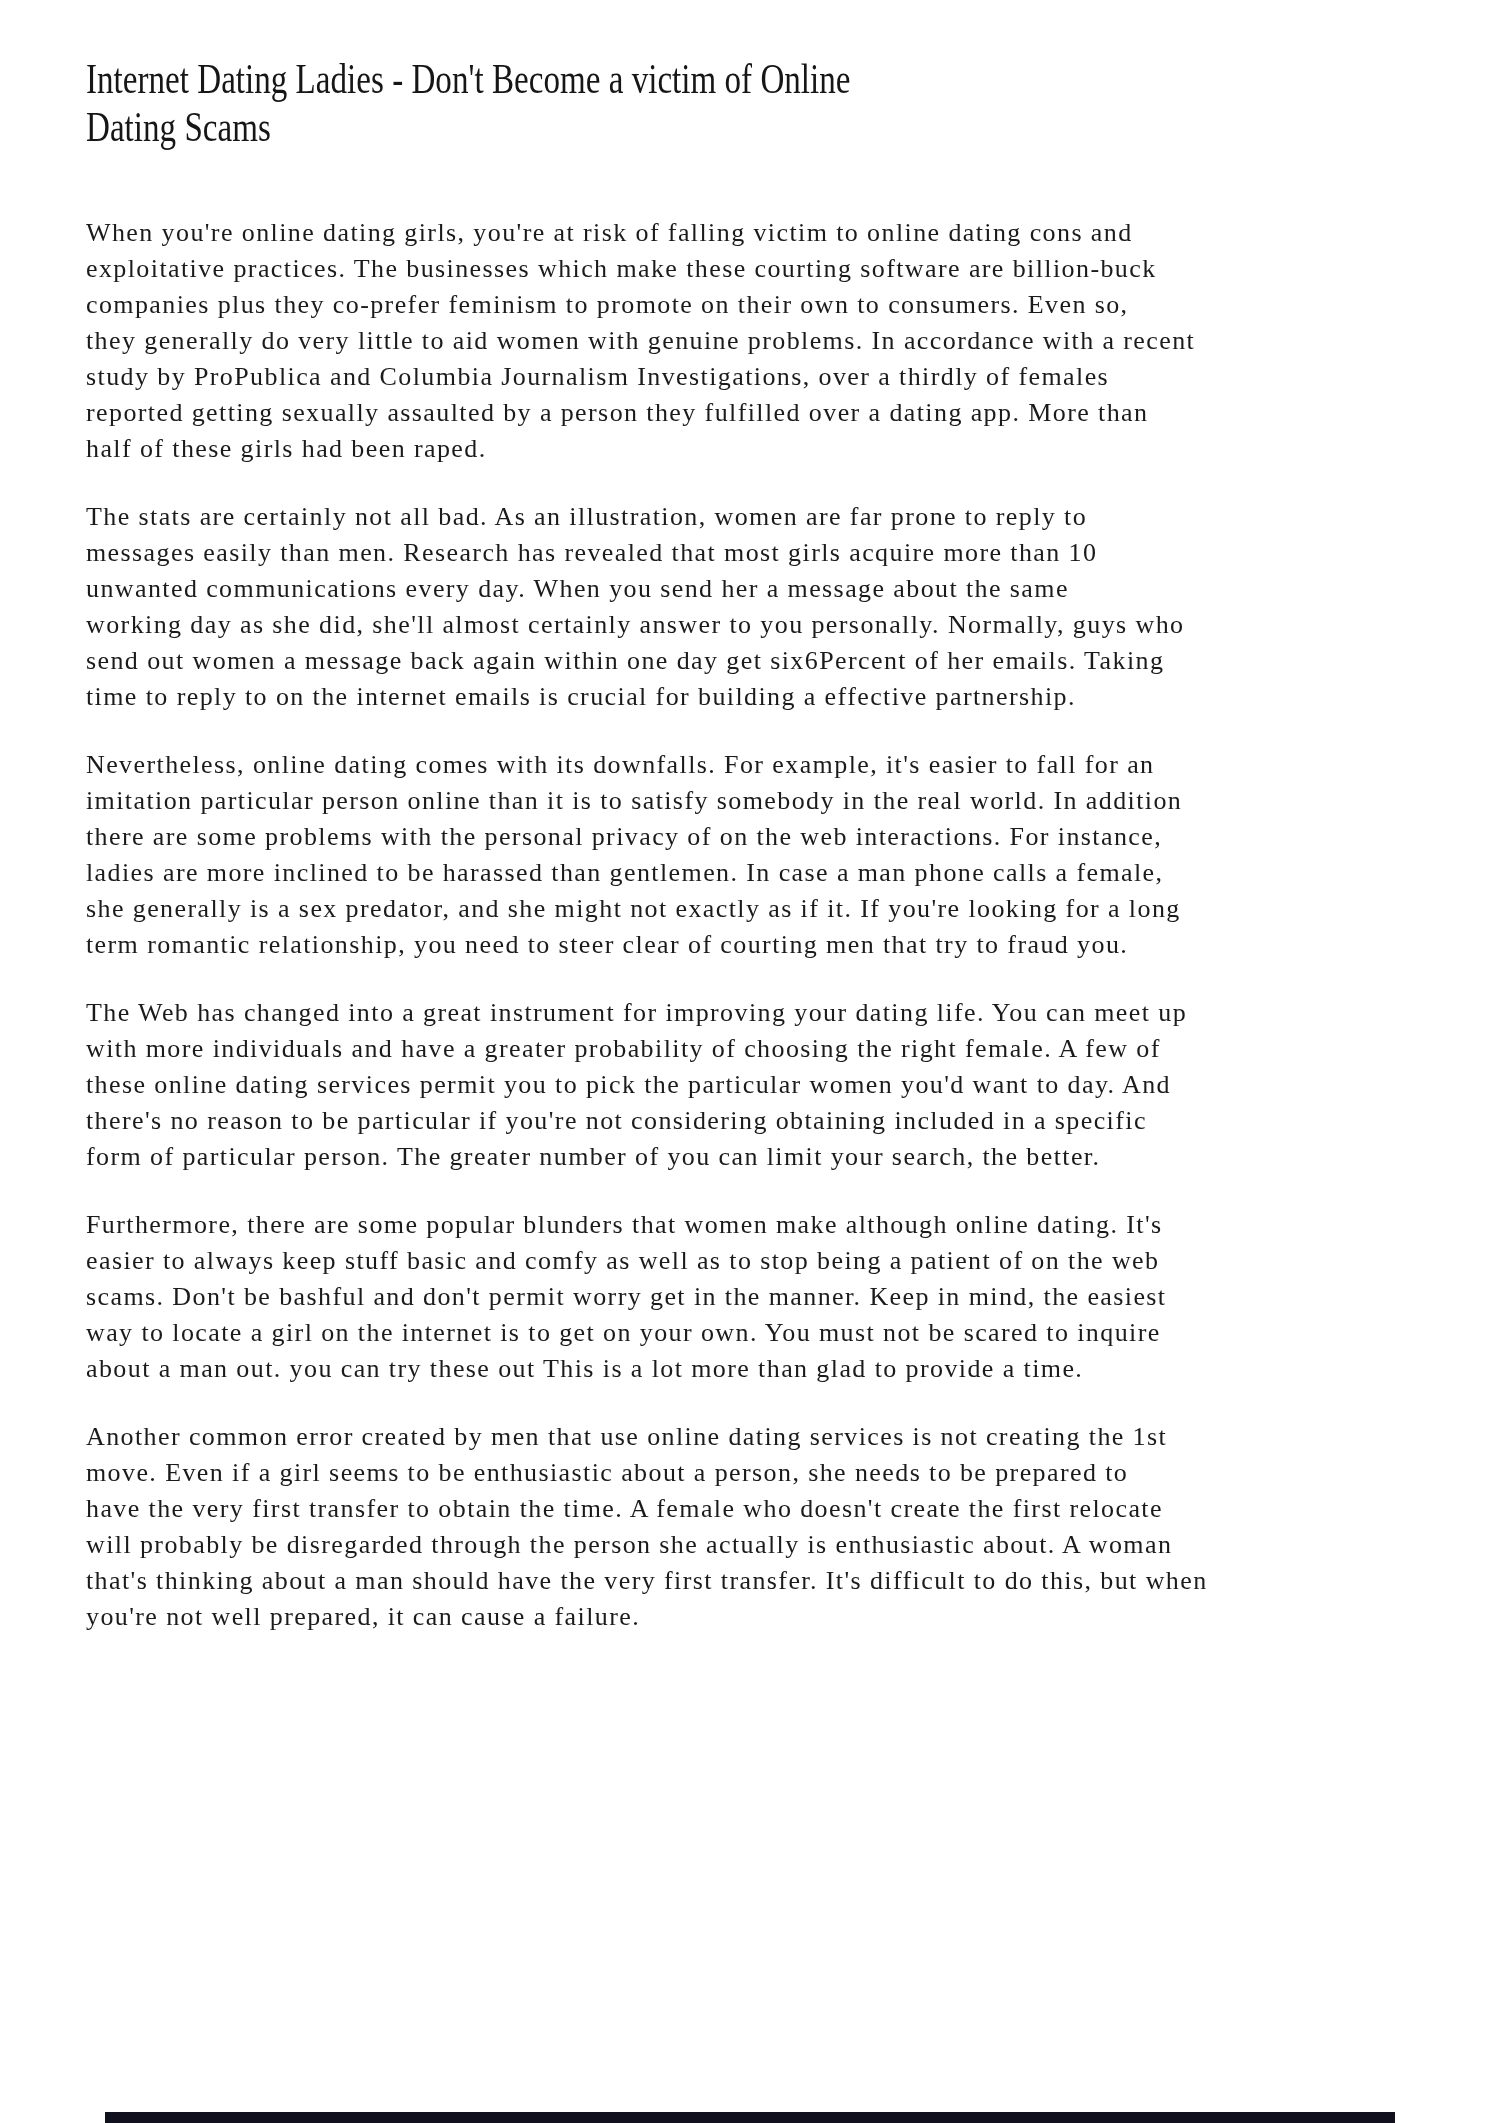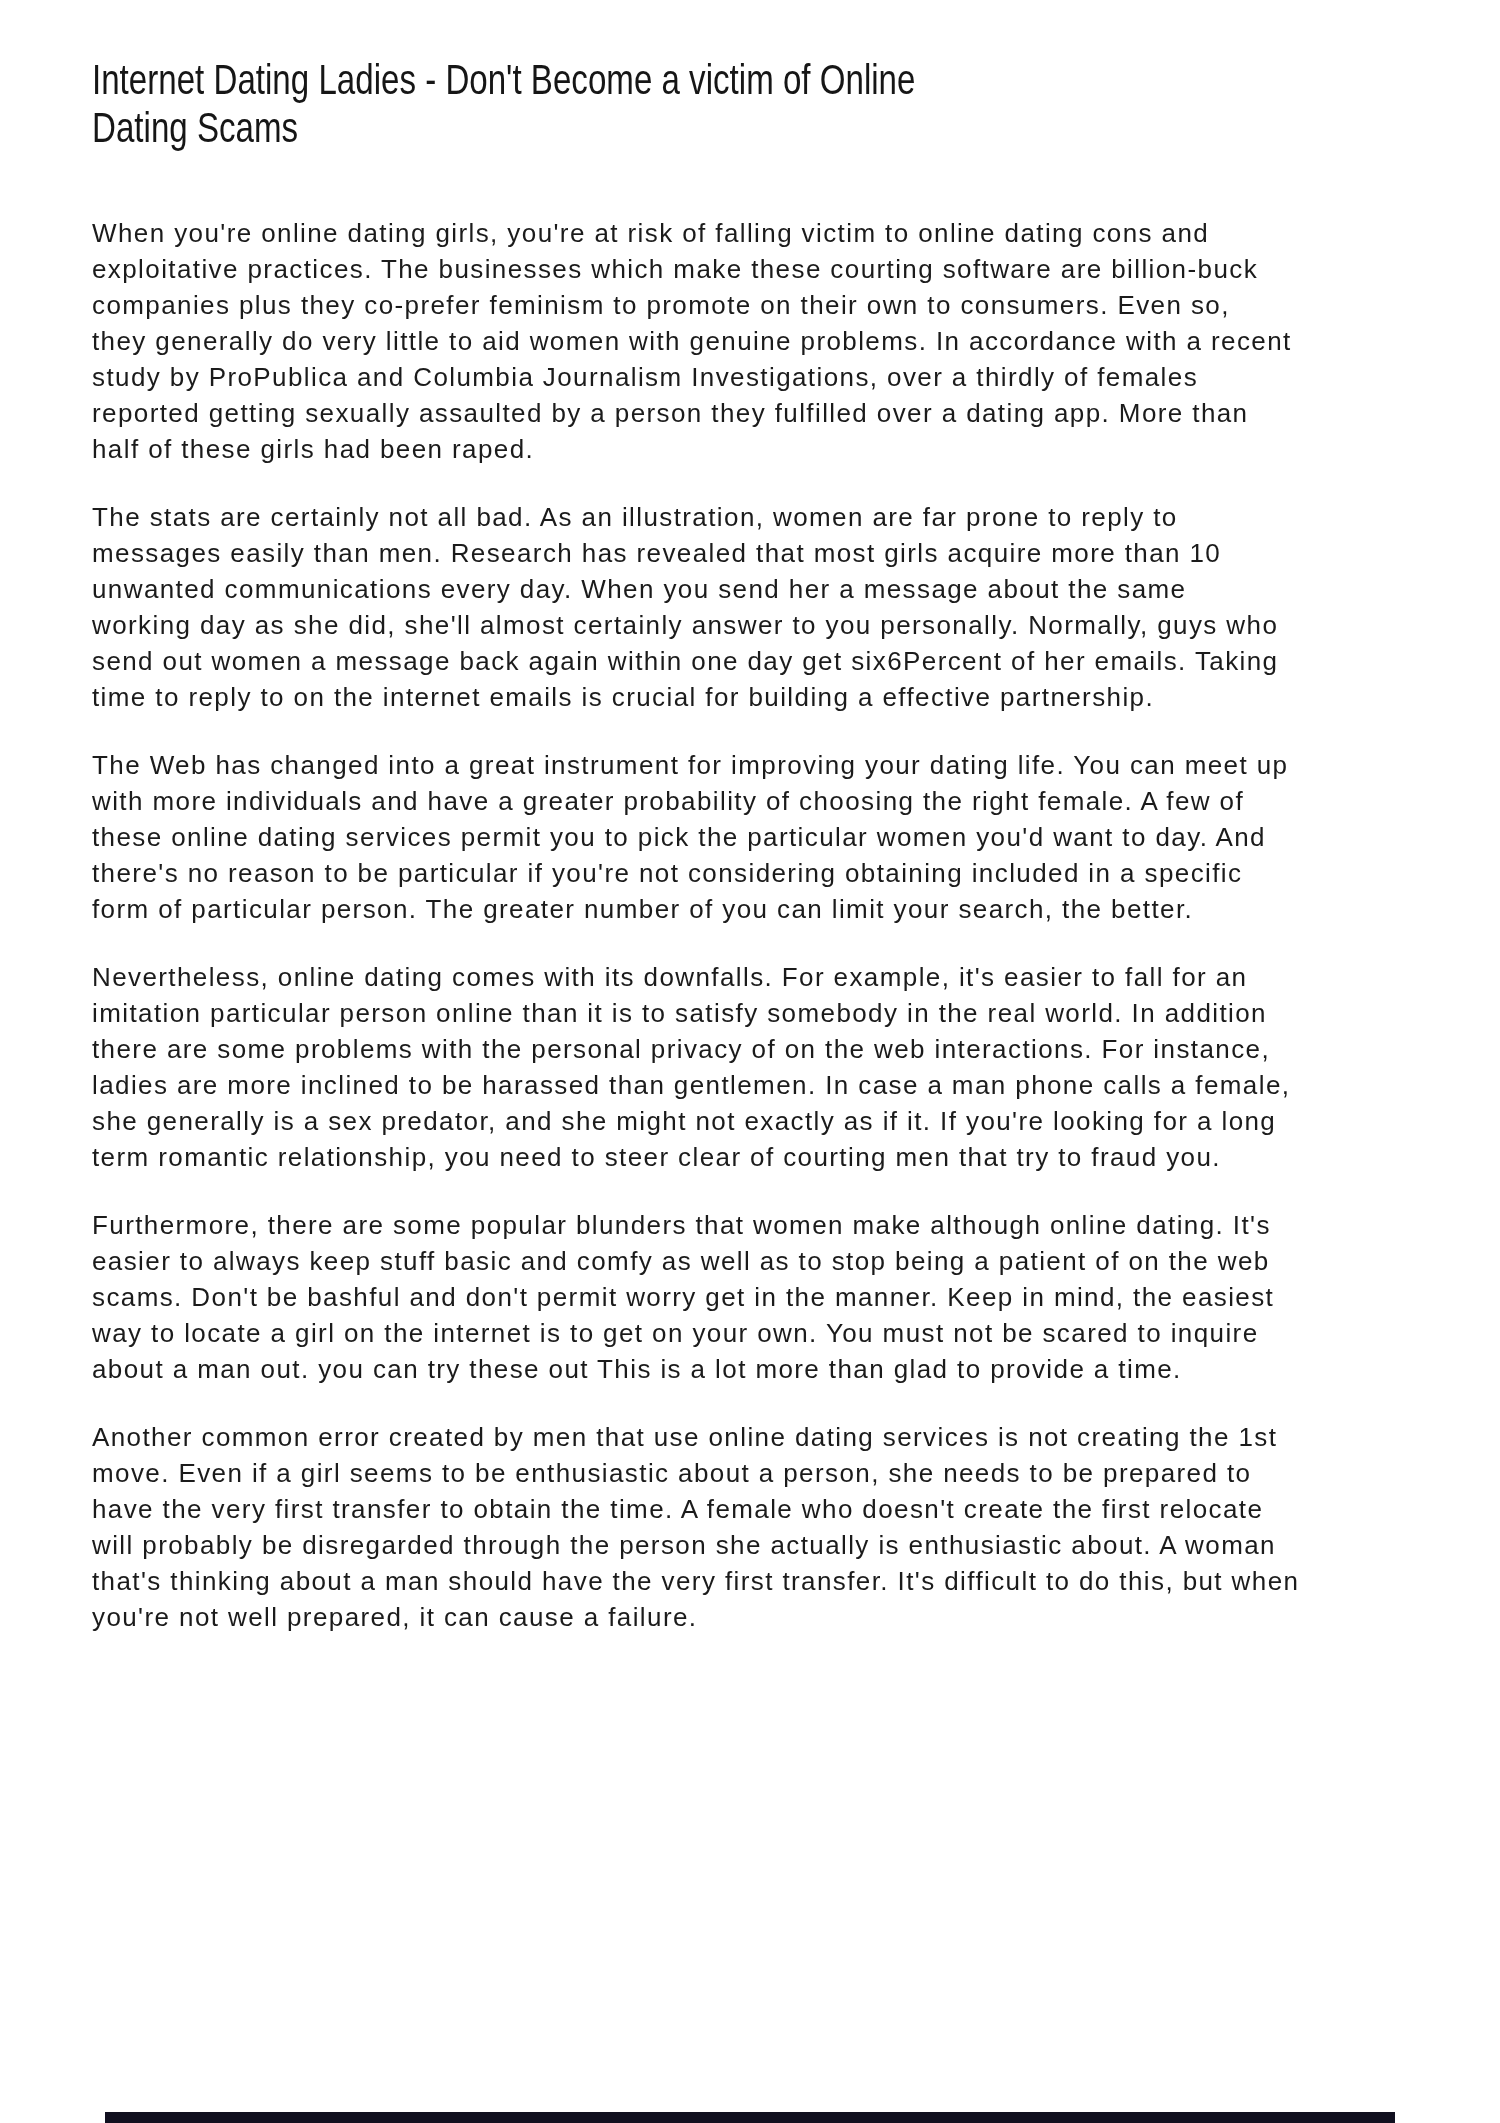--- a/index.html
+++ b/index.html
@@ -9,23 +9,24 @@
   }
   body {
     width: 1500px;
     height: 2123px;
     position: relative;
     overflow: hidden;
     font-family: "Liberation Sans", sans-serif;
   }
   .content {
     position: absolute;
-    left: 92px;
+    left: 86px;
     top: 55px;
     width: 1330px;
+    font-family: Liberation Serif, serif;
   }
   h1.page-title {
     margin: 0 0 64px 0;
     font-size: 43px;
     line-height: 48px;
     font-weight: 400;
     color: #161616;
     white-space: pre-line;
     letter-spacing: 0;
     transform: scaleX(0.77);
@@ -64,32 +65,32 @@
 reported getting sexually assaulted by a person they fulfilled over a dating app. More than
 half of these girls had been raped.</p>
 
   <p class="article-paragraph">The stats are certainly not all bad. As an illustration, women are far prone to reply to
 messages easily than men. Research has revealed that most girls acquire more than 10
 unwanted communications every day. When you send her a message about the same
 working day as she did, she'll almost certainly answer to you personally. Normally, guys who
 send out women a message back again within one day get six6Percent of her emails. Taking
 time to reply to on the internet emails is crucial for building a effective partnership.</p>
 
-  <p class="article-paragraph">The Web has changed into a great instrument for improving your dating life. You can meet up
-with more individuals and have a greater probability of choosing the right female. A few of
-these online dating services permit you to pick the particular women you'd want to day. And
-there's no reason to be particular if you're not considering obtaining included in a specific
-form of particular person. The greater number of you can limit your search, the better.</p>
-
   <p class="article-paragraph">Nevertheless, online dating comes with its downfalls. For example, it's easier to fall for an
 imitation particular person online than it is to satisfy somebody in the real world. In addition
 there are some problems with the personal privacy of on the web interactions. For instance,
 ladies are more inclined to be harassed than gentlemen. In case a man phone calls a female,
 she generally is a sex predator, and she might not exactly as if it. If you're looking for a long
 term romantic relationship, you need to steer clear of courting men that try to fraud you.</p>
+
+  <p class="article-paragraph">The Web has changed into a great instrument for improving your dating life. You can meet up
+with more individuals and have a greater probability of choosing the right female. A few of
+these online dating services permit you to pick the particular women you'd want to day. And
+there's no reason to be particular if you're not considering obtaining included in a specific
+form of particular person. The greater number of you can limit your search, the better.</p>
 
   <p class="article-paragraph">Furthermore, there are some popular blunders that women make although online dating. It's
 easier to always keep stuff basic and comfy as well as to stop being a patient of on the web
 scams. Don't be bashful and don't permit worry get in the manner. Keep in mind, the easiest
 way to locate a girl on the internet is to get on your own. You must not be scared to inquire
 about a man out. you can try these out This is a lot more than glad to provide a time.</p>
 
   <p class="article-paragraph">Another common error created by men that use online dating services is not creating the 1st
 move. Even if a girl seems to be enthusiastic about a person, she needs to be prepared to
 have the very first transfer to obtain the time. A female who doesn't create the first relocate

